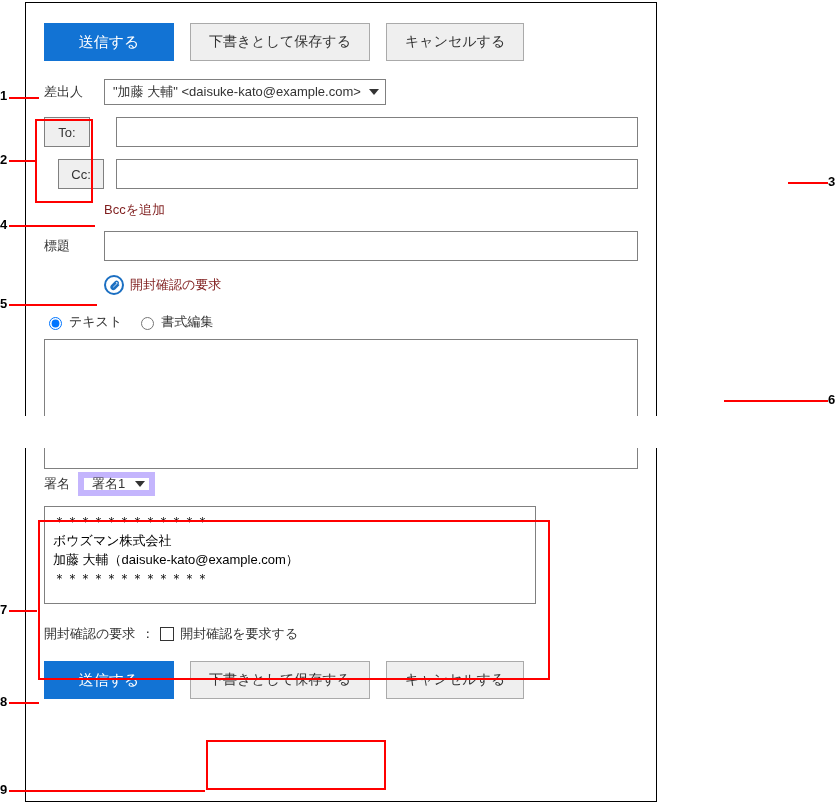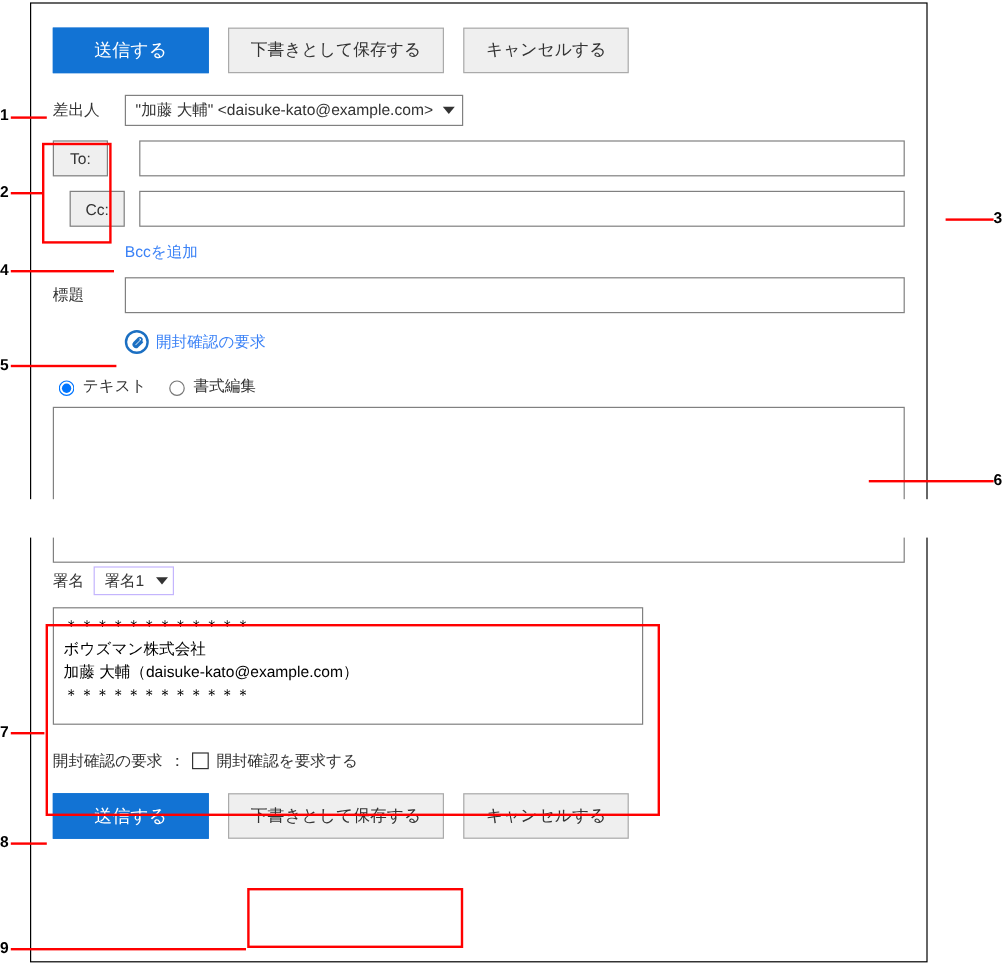--- a/index.html
+++ b/index.html
@@ -12,21 +12,21 @@
   }
   .frame {
     position: relative;
     width: 835px;
     height: 807px;
   }
   .panel {
     position: absolute;
     left: 25px;
     top: 2px;
-    width: 748px;
+    width: 632px;
     height: 800px;
     border: 1px solid #000;
     padding: 20px 18px 18px 18px;
   }
   .btn-row { display: flex; gap: 16px; margin-bottom: 18px; }
   .btn {
     height: 38px;
     display: inline-flex;
     align-items: center;
     justify-content: center;
@@ -64,21 +64,21 @@
     font-size: 13px;
   }
   .text-input {
     flex: 1;
     height: 30px;
     border: 1px solid #808080;
     background: #fff;
     padding: 0 6px;
     font-size: 13px;
   }
-  .link { color: #3b82f6; cursor: pointer; }
+  .link { color: #7f1d1d; cursor: pointer; }
   .attach-row { display: flex; align-items: center; gap: 6px; margin: 14px 0 18px 60px; }
   .attach-row .clip-icon {
     width: 20px; height: 20px;
     border: 2px solid #1b6fc2;
     border-radius: 50%;
     display: inline-flex; align-items: center; justify-content: center;
     color: #1b6fc2;
   }
   .fmt-row { display: flex; align-items: center; gap: 14px; margin-bottom: 8px; }
   .fmt-row label { display: inline-flex; align-items: center; gap: 4px; cursor: pointer; }
@@ -93,21 +93,21 @@
   }
   .wavy-overlay {
     position: absolute;
     left: 0; right: 0;
     height: 32px;
     pointer-events: none;
   }
   .sig-box { }
   .sig-header { display: flex; align-items: center; gap: 8px; margin-bottom: 10px; }
   .sig-select {
-    border: 1px solid #c4b5fd;
+    border: 6px solid #c4b5fd;
     height: 24px;
     padding: 0 4px 0 8px;
     display: inline-flex; align-items: center; gap: 10px;
     cursor: pointer;
     background: #fff;
   }
   .sig-text {
     width: 492px;
     height: 98px;
     border: 1px solid #808080;

